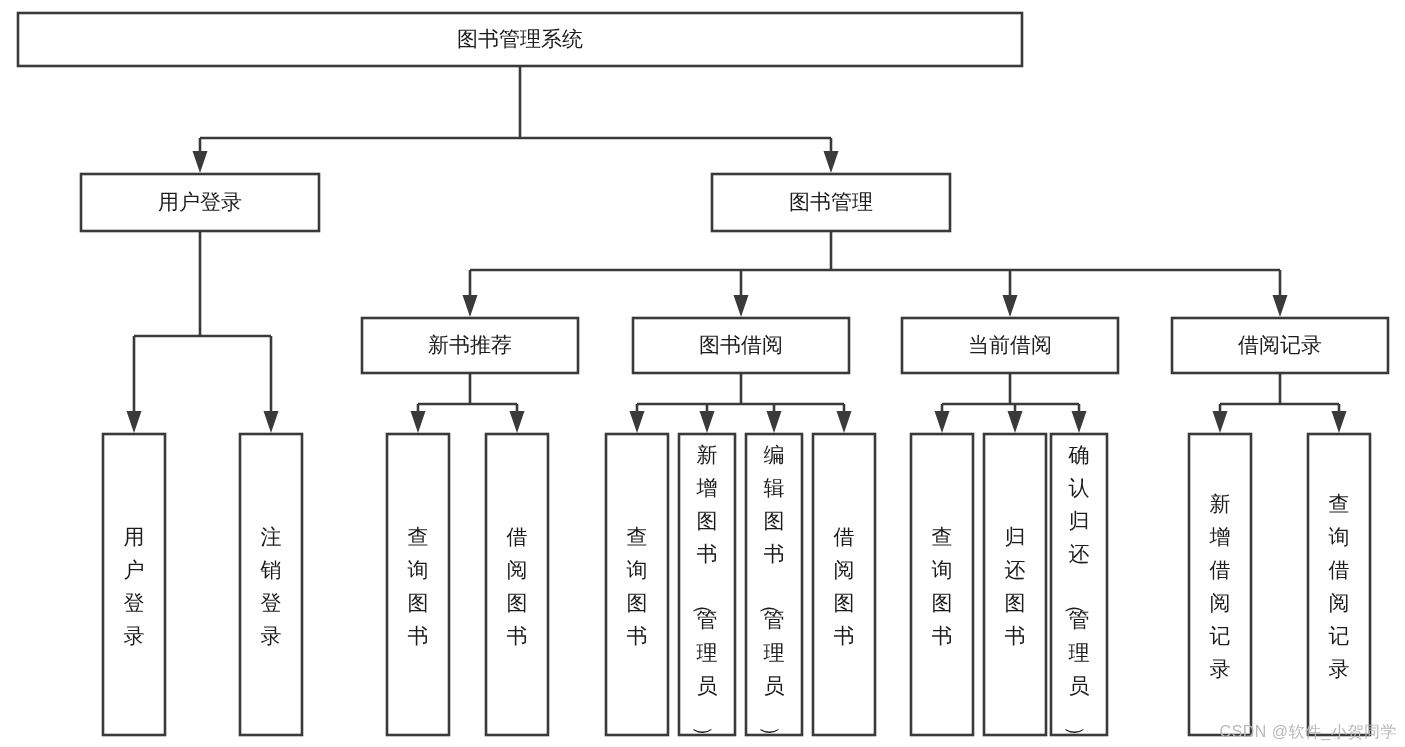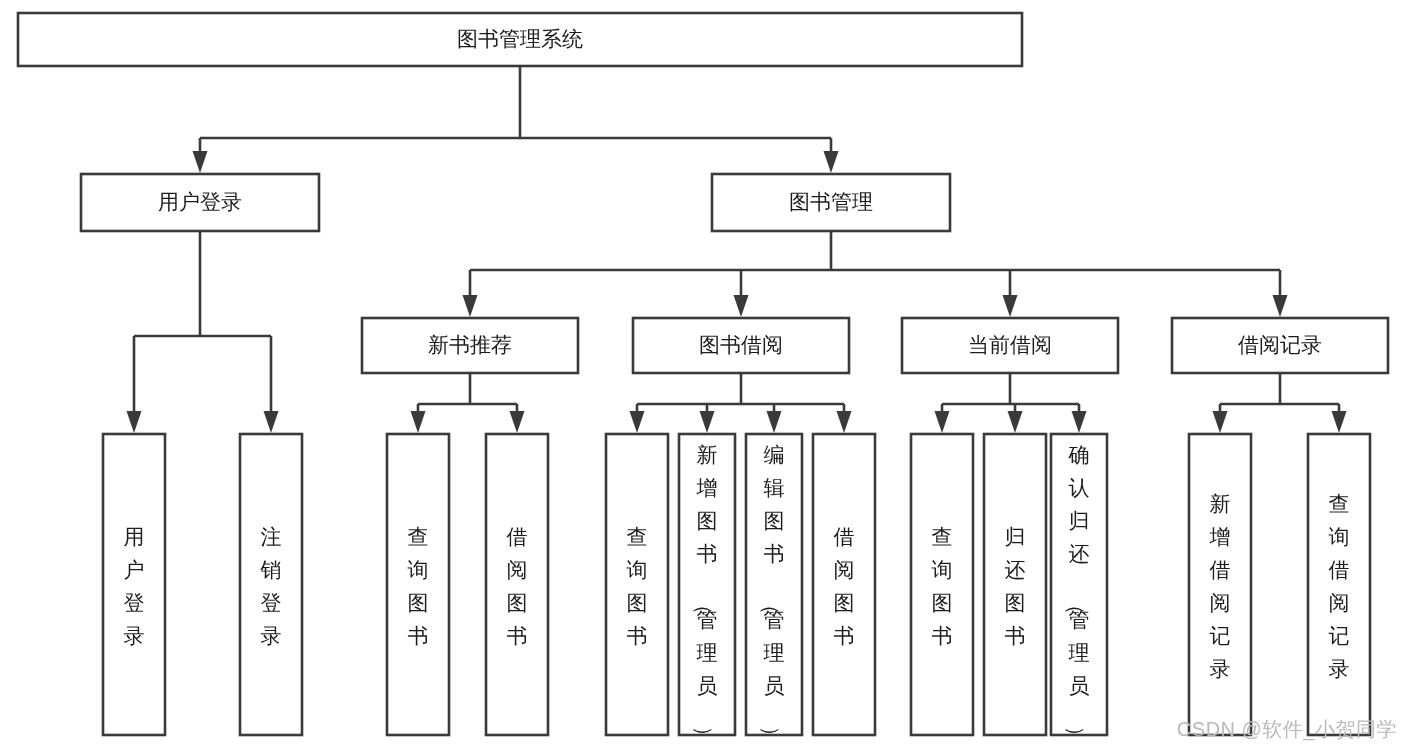--- a/index.html
+++ b/index.html
@@ -52,21 +52,21 @@
     font-family: "Liberation Sans", "DejaVu Sans", sans-serif;
     font-size: 21px;
     fill: #1c1c1c;
     text-anchor: middle;
   }
   .watermark {
     position: absolute;
     right: 8px;
     bottom: 4px;
     font-family: "Liberation Sans", "DejaVu Sans", sans-serif;
-    font-size: 20px;
+    font-size: 16px;
     color: #b9b9b9;
     letter-spacing: 0.5px;
     white-space: nowrap;
     user-select: none;
   }
 </style>
 </head>
 <body>
 
 <div id="diagram-root">

